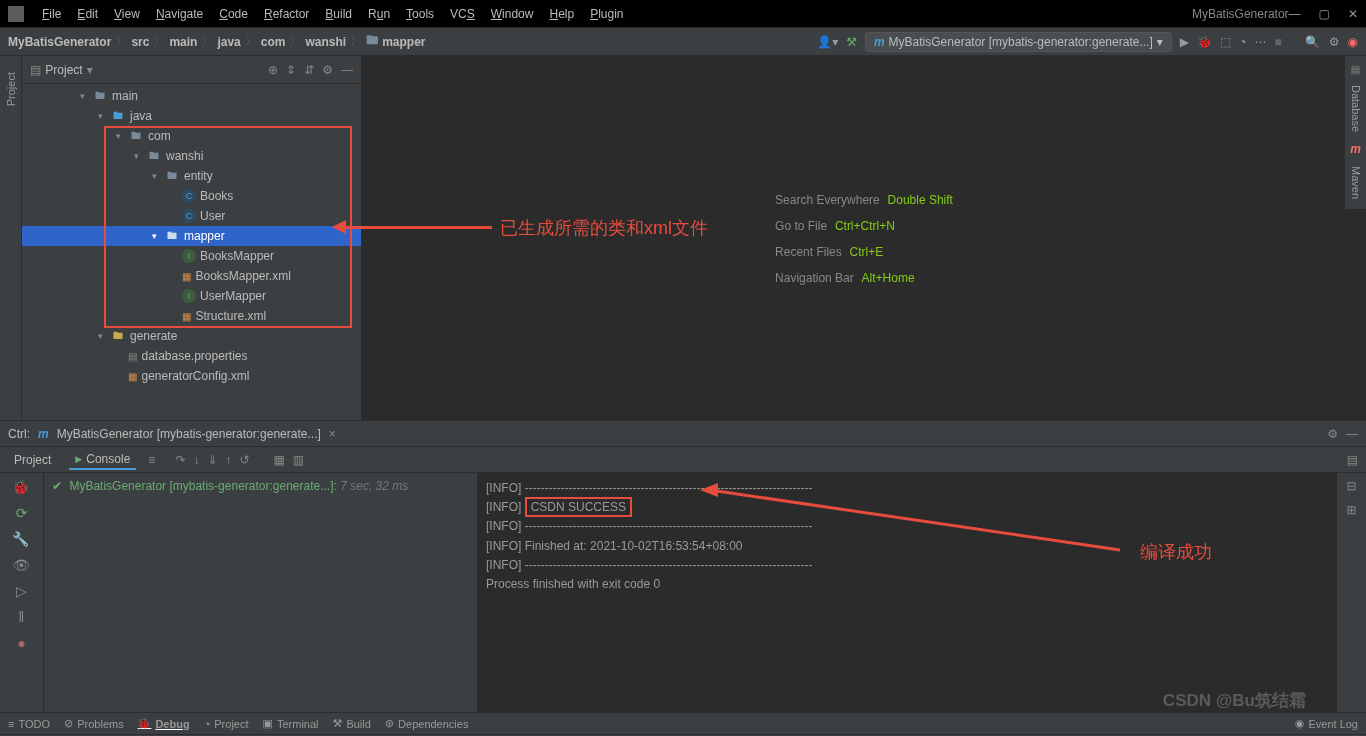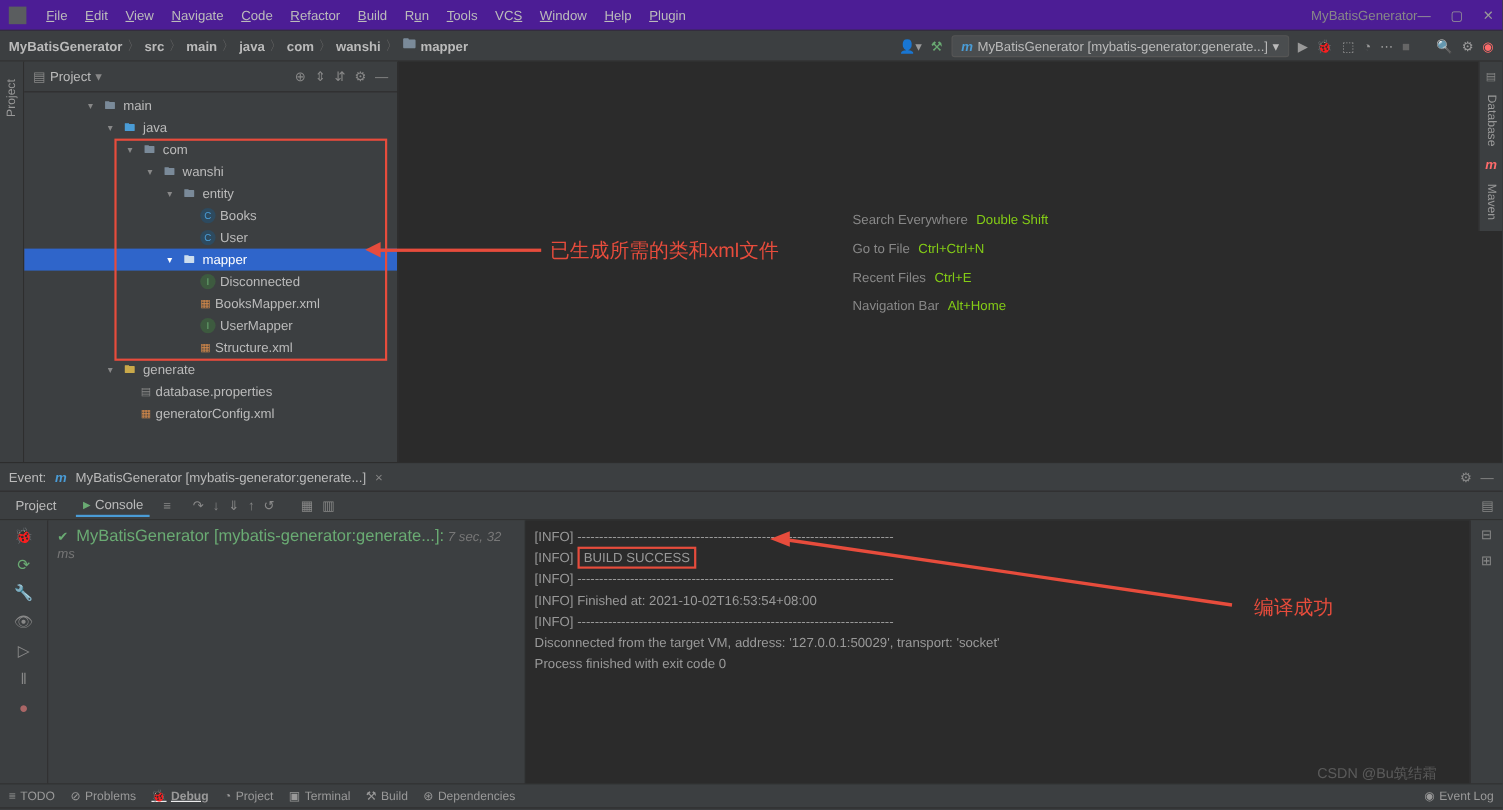--- a/index.html
+++ b/index.html
@@ -1,17 +1,17 @@
 <!DOCTYPE html>
 <html><head>
 <meta charset="utf-8">
 <style>
 * { margin: 0; padding: 0; box-sizing: border-box; font-family: "Segoe UI", Arial, sans-serif; font-size: 12px; }
 body { background: #3c3f41; color: #bbbbbb; width: 1366px; height: 736px; overflow: hidden; position: relative; }
-.titlebar { height: 28px; background: #4c1d95; display: flex; align-items: center; padding: 0 8px; border-bottom: 1px solid #2d2d2d; }
+.titlebar { height: 28px; background: #000000; display: flex; align-items: center; padding: 0 8px; border-bottom: 1px solid #2d2d2d; }
 .titlebar-logo { width: 16px; height: 16px; background: #5a5d5f; margin-right: 12px; }
 .menubar { display: flex; gap: 4px; flex: 1; }
 .menubar span { padding: 2px 6px; color: #bbbbbb; cursor: pointer; }
 .menubar span u { text-decoration: underline; }
 .title-center { color: #888; margin-left: 40px; }
 .win-controls { display: flex; gap: 18px; color: #999; margin-left: auto; }
 .win-controls span { cursor: pointer; }
 .navbar { height: 28px; background: #3c3f41; display: flex; align-items: center; padding: 0 8px; border-bottom: 1px solid #2d2d2d; }
 .breadcrumb { display: flex; align-items: center; gap: 2px; font-weight: bold; }
 .breadcrumb .sep { color: #666; margin: 0 2px; font-weight: normal; }
@@ -62,33 +62,33 @@
 .debug-header .hicons { display: flex; gap: 8px; color: #888; }
 .debug-tabs { height: 26px; display: flex; align-items: center; padding: 0 8px; border-bottom: 1px solid #2d2d2d; gap: 12px; }
 .debug-tabs .tab { padding: 2px 6px; cursor: pointer; display: flex; align-items: center; gap: 4px; }
 .debug-tabs .tab.active { border-bottom: 2px solid #4a9cd6; }
 .debug-tabs .ticons { margin-left: 8px; display: flex; gap: 8px; color: #888; }
 .debug-body { flex: 1; display: flex; }
 .debug-left { width: 44px; background: #3c3f41; border-right: 1px solid #2d2d2d; display: flex; flex-direction: column; align-items: center; padding: 6px 0; gap: 10px; }
 .debug-left span { color: #888; cursor: pointer; font-size: 14px; }
 .debug-left .bug-green { color: #6aab73; }
 .debug-frames { width: 434px; background: #3c3f41; border-right: 1px solid #2d2d2d; padding: 6px 8px; }
-.debug-frames .status { color: #6aab73; font-size: 15px; }
+.debug-frames .status { color: #6aab73; font-size: 12px; }
 .debug-frames .time { color: #777; font-size: 11px; }
 .debug-frames .check { color: #6aab73; margin-right: 4px; }
 .console { flex: 1; background: #2b2b2b; font-family: "Consolas", monospace; font-size: 13px; padding: 6px 8px; color: #999; overflow: auto; position: relative; }
 .console-line { white-space: pre; line-height: 1.6; }
 .debug-right { width: 30px; background: #3c3f41; border-left: 1px solid #2d2d2d; display: flex; flex-direction: column; align-items: center; padding: 6px 0; gap: 10px; }
 .debug-right span { color: #888; cursor: pointer; }
 .bottom-bar { height: 22px; background: #3c3f41; border-top: 1px solid #2d2d2d; display: flex; align-items: center; padding: 0 8px; gap: 14px; }
 .bottom-bar span { cursor: pointer; font-size: 11px; color: #999; display: flex; align-items: center; gap: 4px; }
 .bottom-bar .active { color: #fff; font-weight: bold; text-decoration: underline; }
 .bottom-bar .spacer { flex: 1; cursor: default; }
 .status-bar { height: 22px; background: #3c3f41; border-top: 1px solid #2d2d2d; display: flex; align-items: center; padding: 0 8px; }
-.watermark { position: absolute; right: 60px; bottom: 24px; color: rgba(200,200,200,0.3); font-size: 13px; pointer-events: none; }
+.watermark { position: absolute; right: 60px; bottom: 24px; color: rgba(200,200,200,0.3); font-size: 17px; pointer-events: none; font-weight: bold; }
 </style>
 </head>
 <body>
 
 <div class="titlebar">
   <div class="titlebar-logo"></div>
   <div class="menubar">
     <span><u>F</u>ile</span>
     <span><u>E</u>dit</span>
     <span><u>V</u>iew</span>
@@ -210,21 +210,21 @@
           <span class="class-i">C</span>
           <span>User</span>
         </div>
       <div class="tree-row selected" style="padding-left:130px">
           <span class="arrow" style="color:#fff">▾</span>
           <span class="ticon folder-i" style="color:#cde">🖿</span>
           <span>mapper</span>
         </div>
       <div class="tree-row" style="padding-left:160px">
           <span class="interface-i">I</span>
-          <span>Disconnected</span>
+          <span>BooksMapper</span>
         </div>
       <div class="tree-row" style="padding-left:160px">
           <span class="xml-i">▦</span>
           <span>BooksMapper.xml</span>
         </div>
       <div class="tree-row" style="padding-left:160px">
           <span class="interface-i">I</span>
           <span>UserMapper</span>
         </div>
       <div class="tree-row" style="padding-left:160px">
@@ -265,21 +265,21 @@
   <span class="m-icon">m</span>
   <span class="vtext">Maven</span>
 </div>
 
 <div class="arrow-line" style="left:342px;top:226px;width:150px"></div>
 <div class="arrow-head" style="left:332px;top:220px"></div>
 <div class="annotation" style="left:500px;top:216px">已生成所需的类和xml文件</div>
 
 <div class="debug-panel">
   <div class="debug-header">
-    <span>Event:</span>
+    <span>Ctrl:</span>
     <span class="m-icon">m</span>
     <span>MyBatisGenerator [mybatis-generator:generate...]</span>
     <span class="close-x">×</span>
     <div class="spacer"></div>
     <div class="hicons">
       <span>⚙</span>
       <span>—</span>
     </div>
   </div>
   <div class="debug-tabs">
@@ -314,25 +314,24 @@
       <span>‖</span>
       <span style="color:#a66">●</span>
     </div>
     <div class="debug-frames">
       <span class="check">✔</span>
       <span class="status">MyBatisGenerator [mybatis-generator:generate...]:</span>
       <span class="time"> <i>7 sec, 32 ms</i></span>
     </div>
     <div class="console">
       <div class="console-line">[INFO] ------------------------------------------------------------------------</div>
-      <div class="console-line">[INFO] <span style="border:2px solid #e74c3c;padding:1px 4px">BUILD SUCCESS</span></div>
+      <div class="console-line">[INFO] <span style="border:2px solid #e74c3c;padding:1px 4px">CSDN SUCCESS</span></div>
       <div class="console-line">[INFO] ------------------------------------------------------------------------</div>
       <div class="console-line">[INFO] Finished at: 2021-10-02T16:53:54+08:00</div>
       <div class="console-line">[INFO] ------------------------------------------------------------------------</div>
-      <div class="console-line">Disconnected from the target VM, address: '127.0.0.1:50029', transport: 'socket'</div>
       <div class="console-line"></div>
       <div class="console-line">Process finished with exit code 0</div>
     </div>
     <div class="debug-right">
       <span>⊟</span>
       <span>⊞</span>
     </div>
   </div>
 </div>
 

